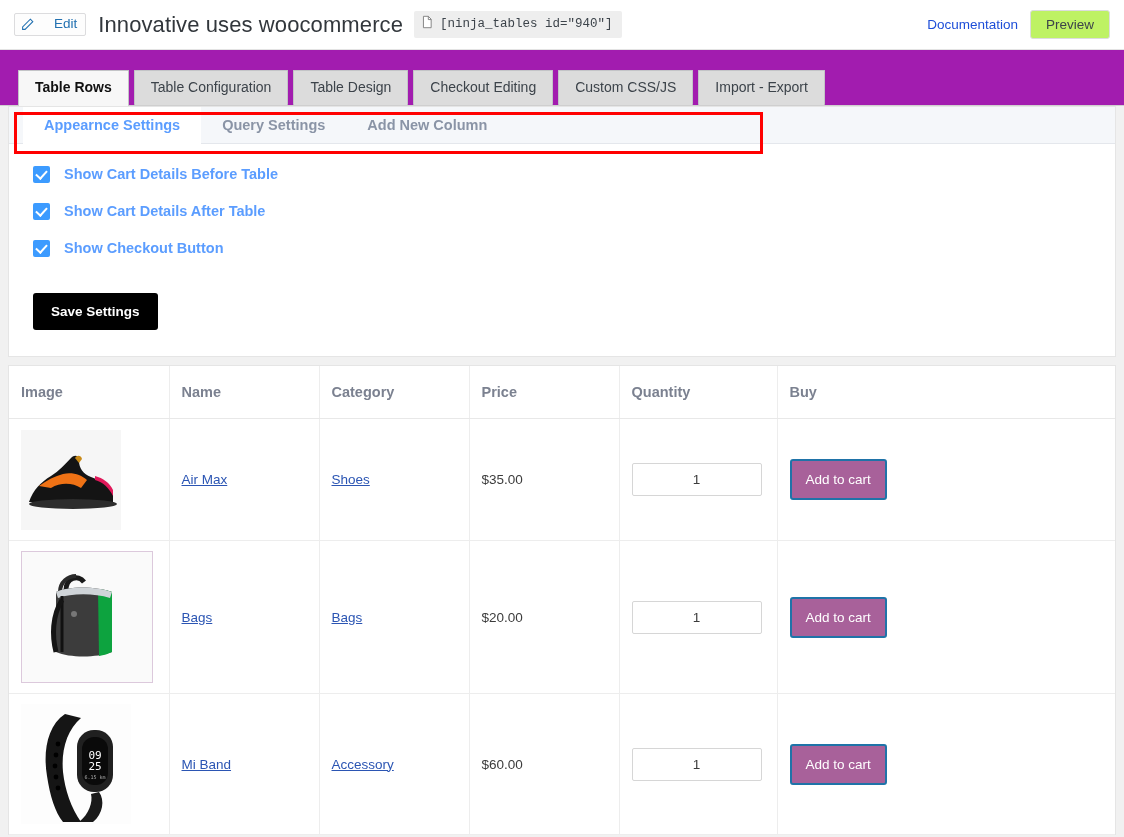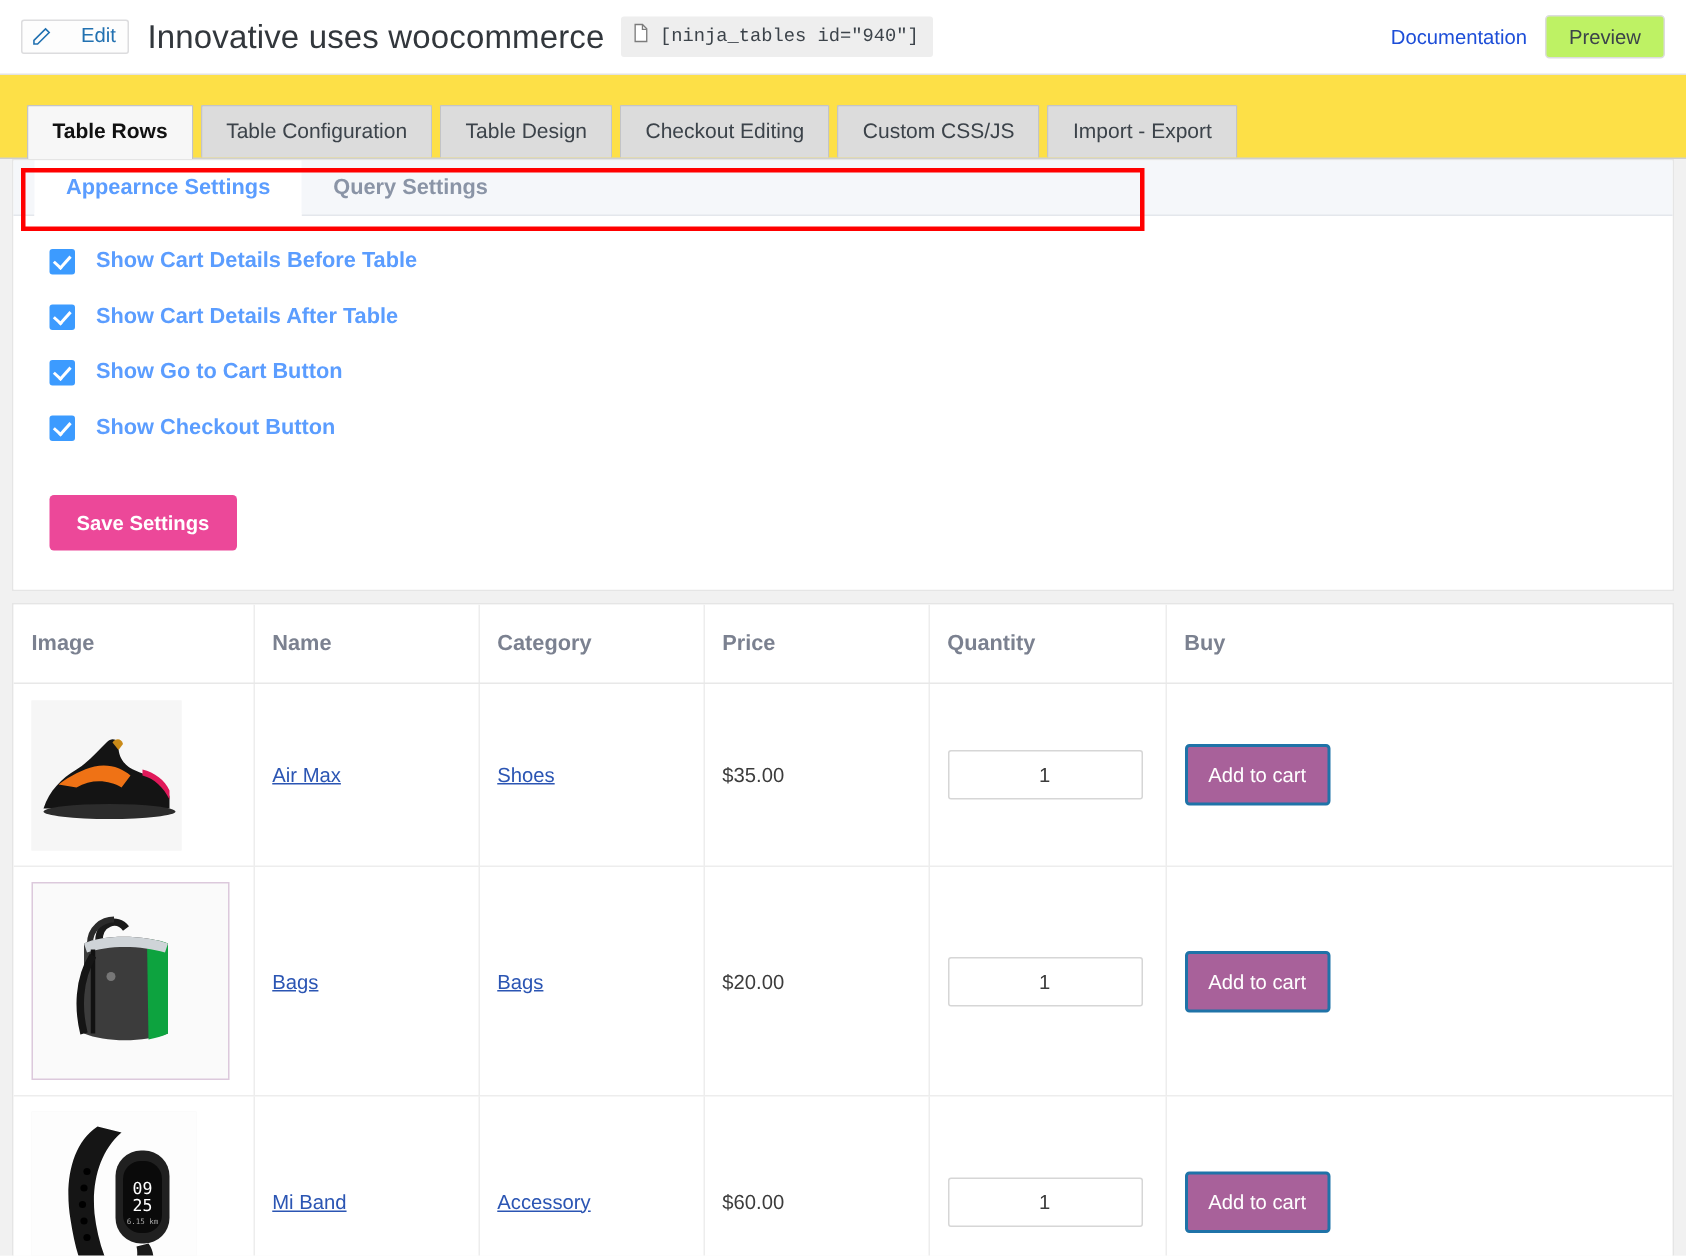--- a/index.html
+++ b/index.html
@@ -71,21 +71,21 @@
     font-size: 13.5px;
     padding: 6px 15px;
     border-radius: 3px;
     cursor: pointer;
     white-space: nowrap;
   }
 
   
   .tabs-zone {
     position: relative;
-    background: #fde047;
+    background: #a21caf;
     padding: 20px 0 0 0;
     height: 56px;
   }
   .tabs-row {
     display: flex;
     align-items: flex-end;
     padding-left: 18px;
     height: 36px;
     border-bottom: 1px solid #cfcfcf;
   }
@@ -177,21 +177,21 @@
   }
   .opt-label {
     margin-left: 14px;
     font-size: 14.5px;
     font-weight: bold;
     color: #5b9dff;
     line-height: 1;
   }
   .save-wrap { padding: 4px 0 26px 24px; background: #fff; }
   .save-btn {
-    background: #ec4899;
+    background: #000000;
     color: #ffffff;
     font-size: 13.5px;
     font-weight: bold;
     border: none;
     border-radius: 3px;
     padding: 11px 18px;
     cursor: pointer;
     font-family: "Liberation Sans", sans-serif;
   }
 
@@ -303,34 +303,31 @@
     <div class="mtab">Custom CSS/JS</div>
     <div class="mtab">Import - Export</div>
   </div>
   <div class="redbox"></div>
 </div>
 
 <div class="panel">
   <div class="subtabs">
     <div class="stab active">Appearnce Settings</div>
     <div class="stab">Query Settings</div>
+    <div class="stab">Add New Column</div>
   </div>
 
   <div class="options">
     <div class="opt-row">
       <span class="cbx"></span>
       <span class="opt-label">Show Cart Details Before Table</span>
     </div>
     <div class="opt-row">
       <span class="cbx"></span>
       <span class="opt-label">Show Cart Details After Table</span>
-    </div>
-    <div class="opt-row">
-      <span class="cbx"></span>
-      <span class="opt-label">Show Go to Cart Button</span>
     </div>
     <div class="opt-row">
       <span class="cbx"></span>
       <span class="opt-label">Show Checkout Button</span>
     </div>
   </div>
 
   <div class="save-wrap">
     <button class="save-btn">Save Settings</button>
   </div>

